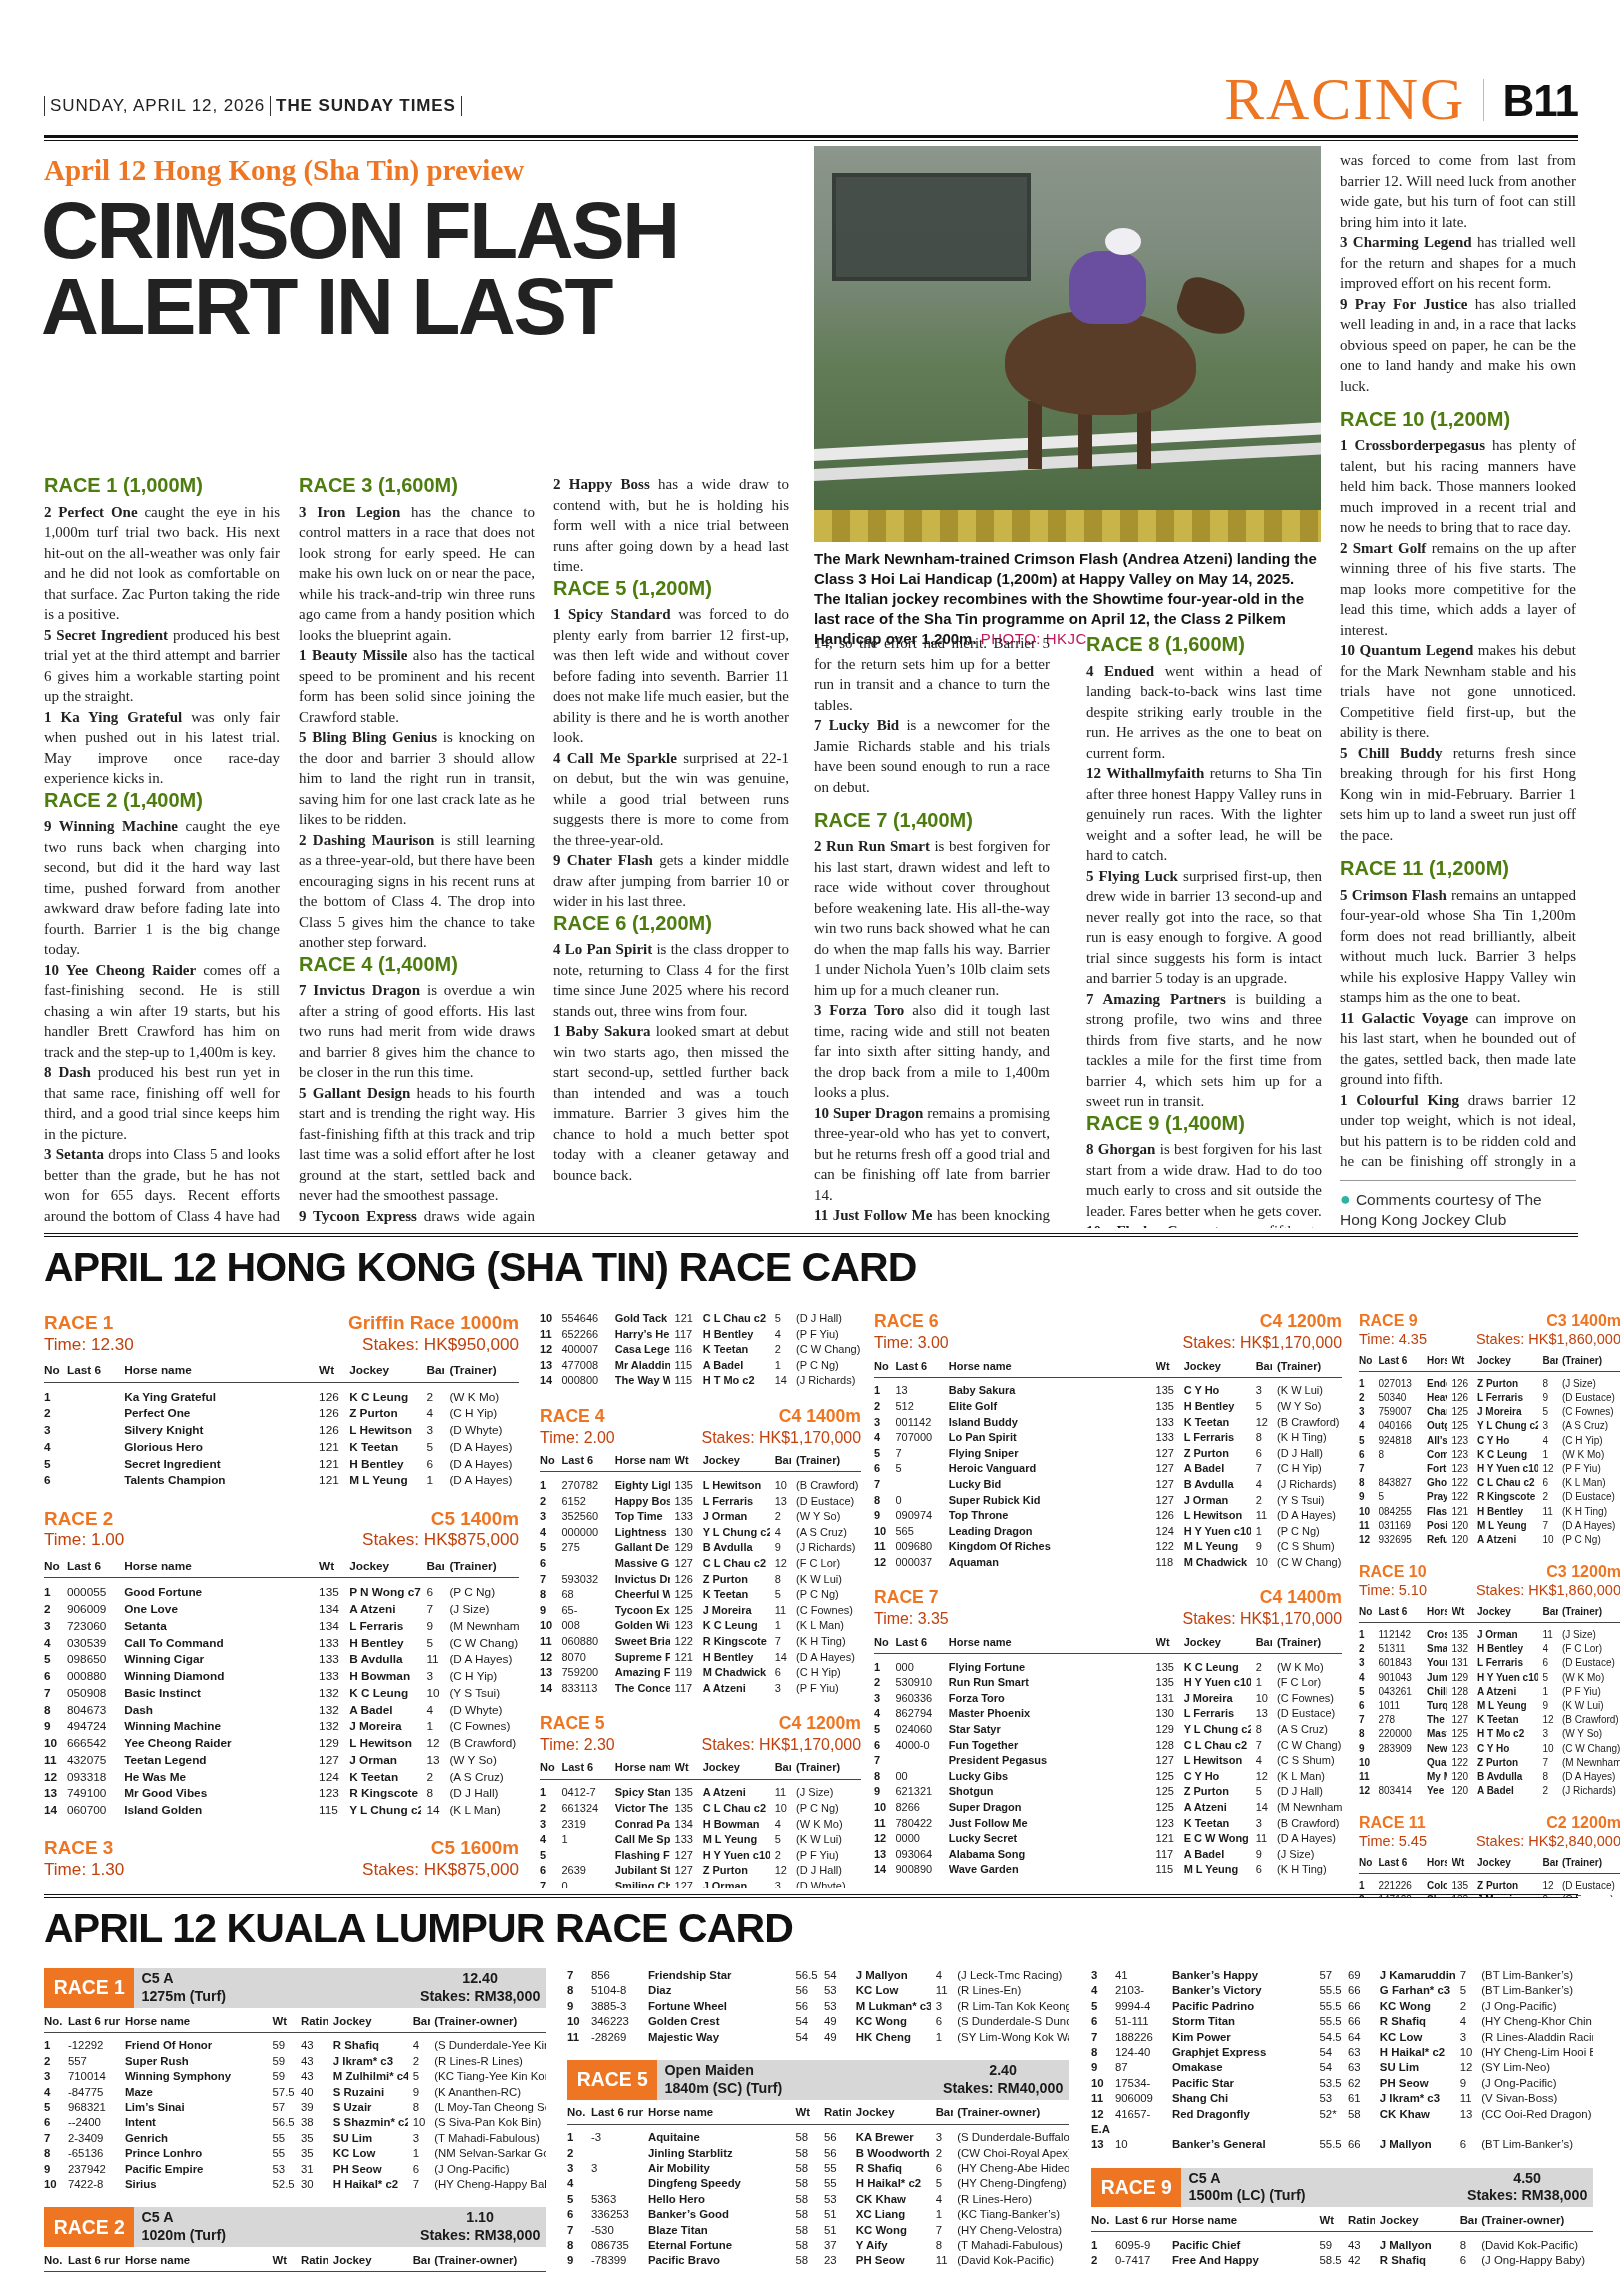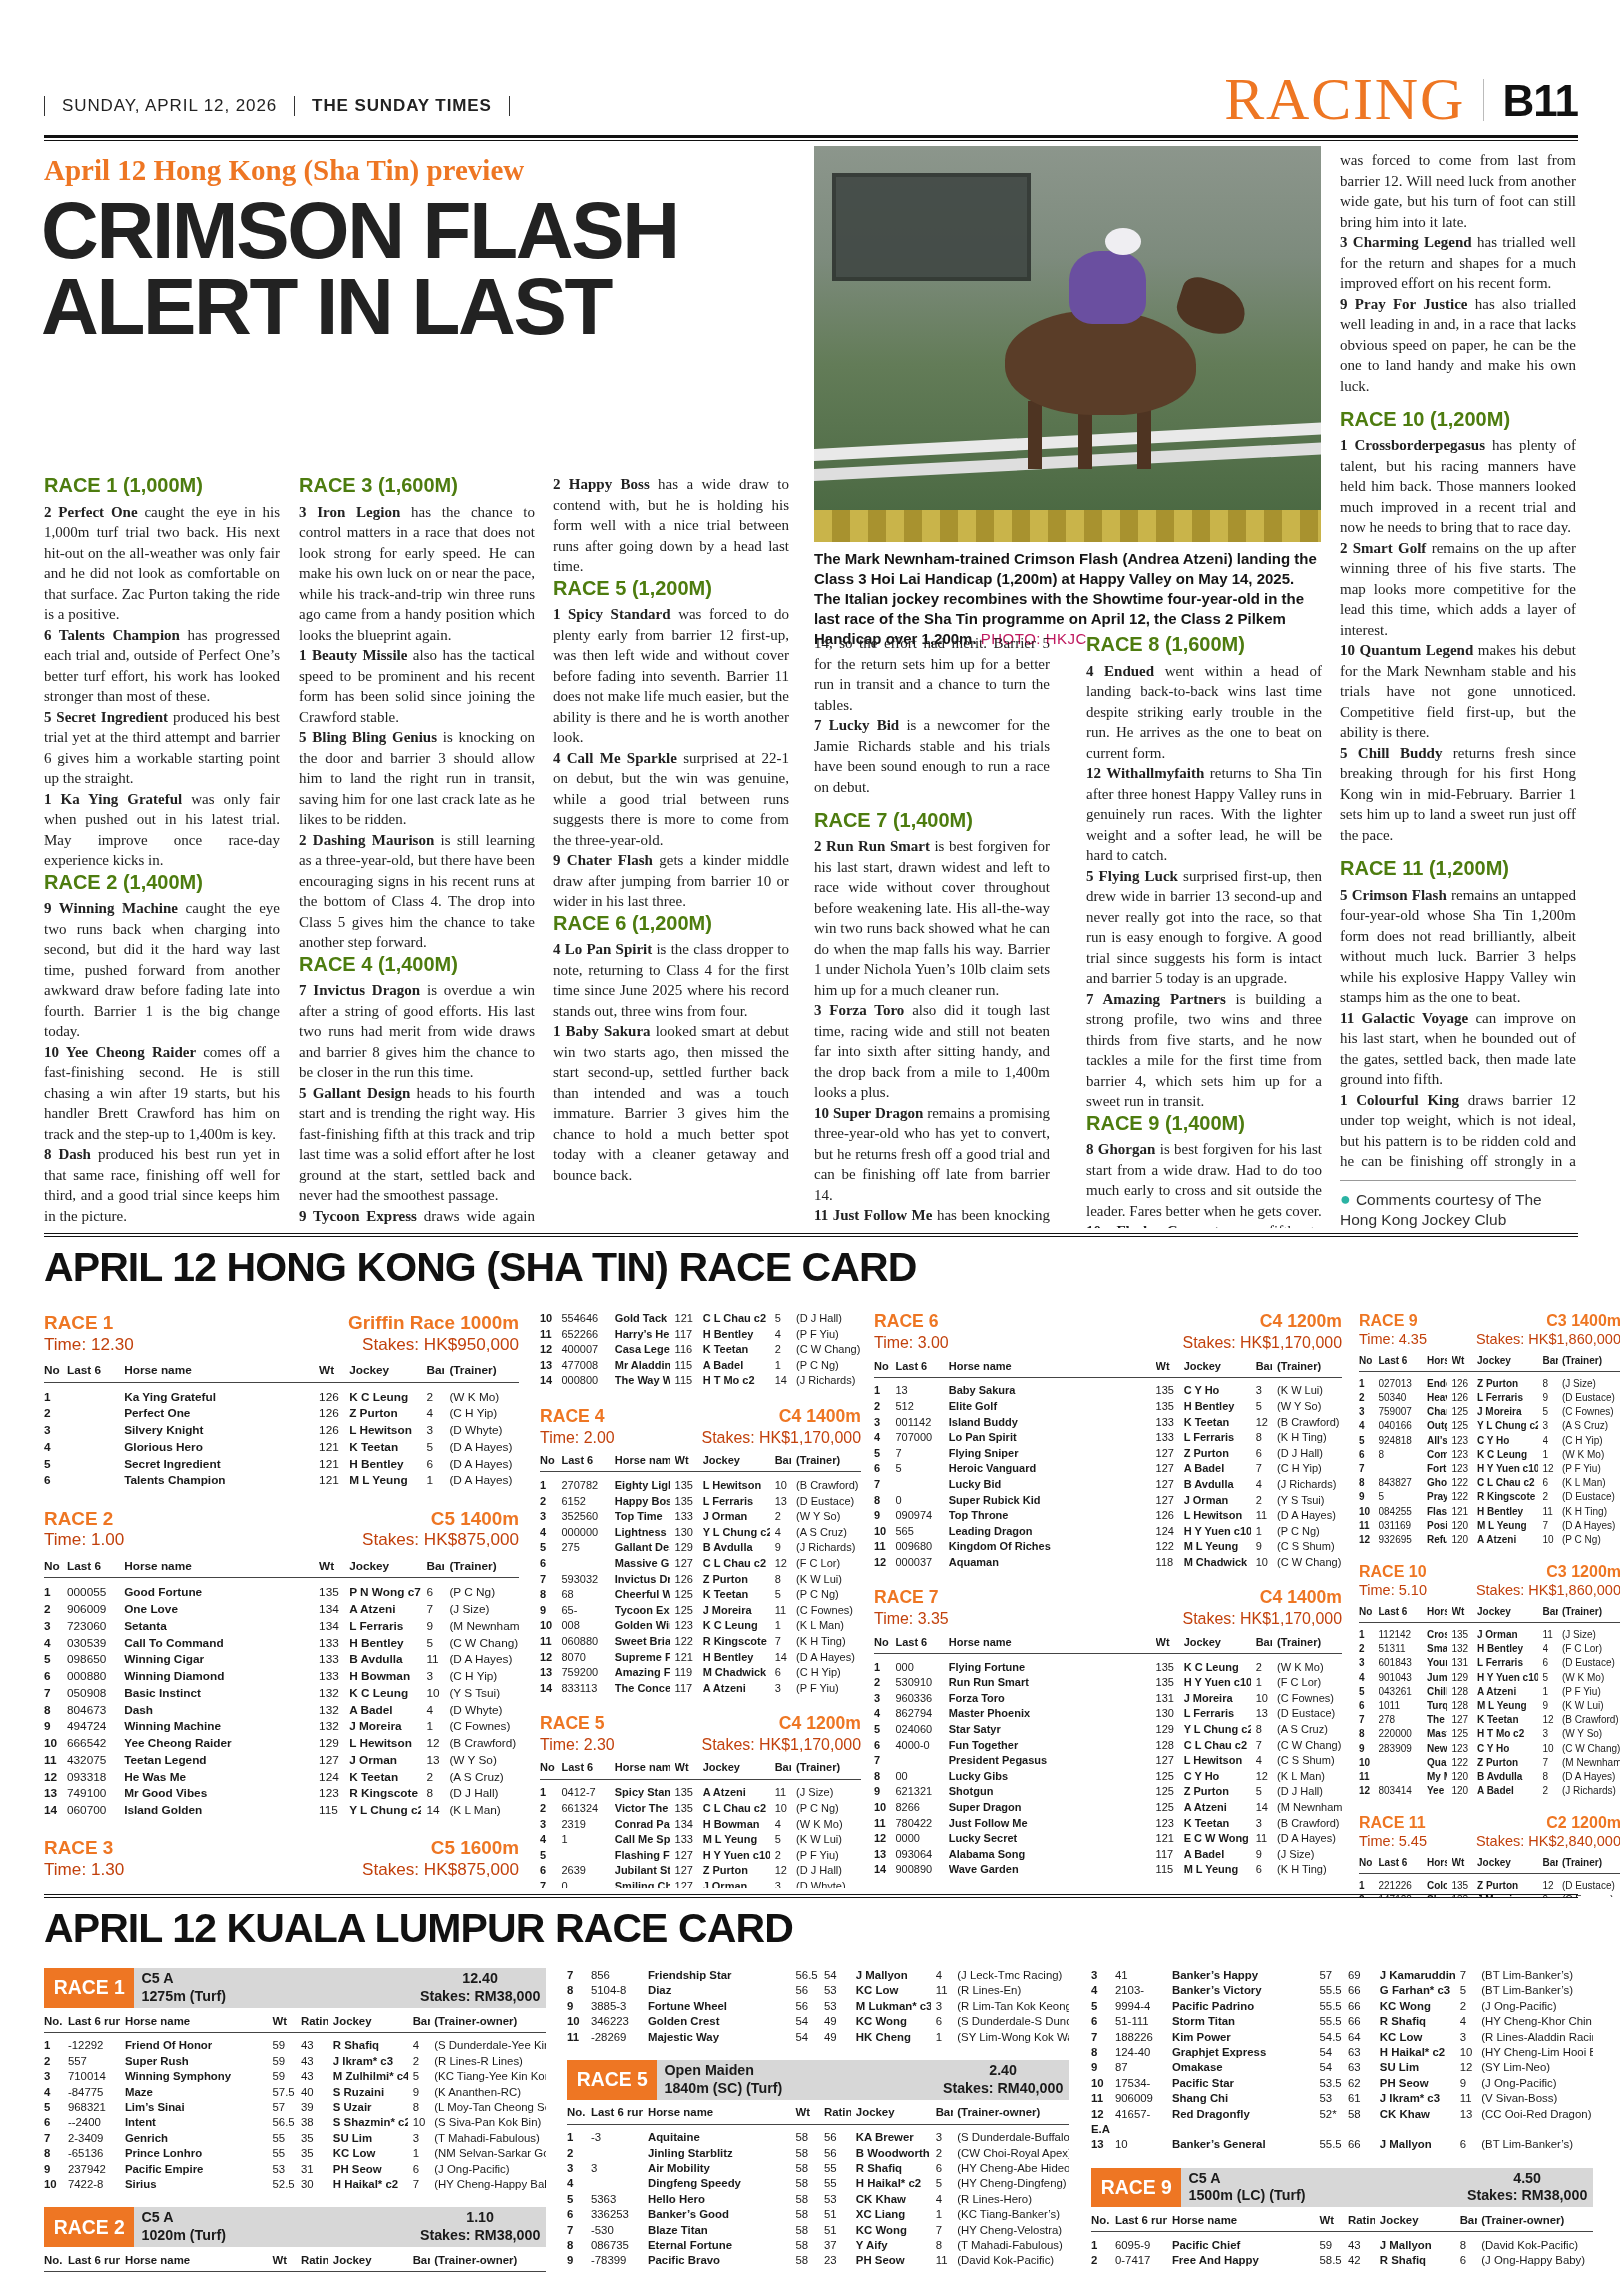--- a/index.html
+++ b/index.html
@@ -1,21 +1,21 @@
 <!DOCTYPE html>
 <html style="font-size:7.3px"><head>
 <meta charset="utf-8">
 <style>
   html,body{margin:0;padding:0;background:#fff}
   body{width:1621px;height:2677px;position:relative;font-family:"Liberation Sans",sans-serif;color:#1a1a1a;overflow:hidden}
   .abs{position:absolute}
   
   .mast{left:44px;top:54px;width:1534px;height:68px;display:flex;justify-content:space-between;align-items:flex-end}
   .mast-left{font-size:17px;letter-spacing:0.9px;color:#222;display:flex;align-items:center;padding-bottom:6.4px}
-  .mast-left .seg{padding:0 17px;border-left:1.4px solid #333}
+  .mast-left .seg{padding:0 5px;border-left:1.4px solid #333}
   .mast-left .seg:last-child{border-right:1.4px solid #333}
   .mast-left .paper{font-weight:bold}
   .mast-right{display:flex;align-items:flex-end;gap:18px}
   .racing{font-family:"Liberation Serif",serif;font-size:60px;line-height:45px;color:#ee7623;letter-spacing:1.8px}
   .pgsep{width:1.4px;height:42px;background:#bbb;margin-bottom:0.9px}
   .pgno{font-size:44px;line-height:42px;font-weight:bold;color:#111;letter-spacing:-0.9px}
   .dbl{left:44px;top:135px;width:1534px;border-top:3.2px solid #111;height:3.2px}
   .dbl:after{content:"";display:block;margin-top:2.3px;border-top:1.4px solid #111}
   .dbl2{border-top:1.4px solid #111;height:1.8px}
   .dbl2:after{content:"";display:block;margin-top:1.8px;border-top:0.9px solid #111}
@@ -122,23 +122,20 @@
 
 <div class="abs artcol c1">
     <div class="blk">
       <div class="ahead">RACE 1 (1,000M)</div>
       <p class="apar"><b></b><span></span></p>
     </div>
     <div class="blk">
       <p class="apar"><b>2 Perfect One</b><span>caught the eye in his 1,000m turf trial two back. His next hit-out on the all-weather was only fair and he did not look as comfortable on that surface. Zac Purton taking the ride is a positive.</span></p>
     </div>
     <div class="blk">
-      <p class="apar"><b>6 Talents Champion</b><span>has progressed each trial and, outside of Perfect One’s better turf effort, his work has looked stronger than most of these.</span></p>
-    </div>
-    <div class="blk">
       <p class="apar"><b>5 Secret Ingredient</b><span>produced his best trial yet at the third attempt and barrier 6 gives him a workable starting point up the straight.</span></p>
     </div>
     <div class="blk">
       <p class="apar"><b>1 Ka Ying Grateful</b><span>was only fair when pushed out in his latest trial. May improve once race-day experience kicks in.</span></p>
     </div>
     <div class="blk">
       <div class="ahead">RACE 2 (1,400M)</div>
       <p class="apar"><b></b><span></span></p>
     </div>
     <div class="blk">

